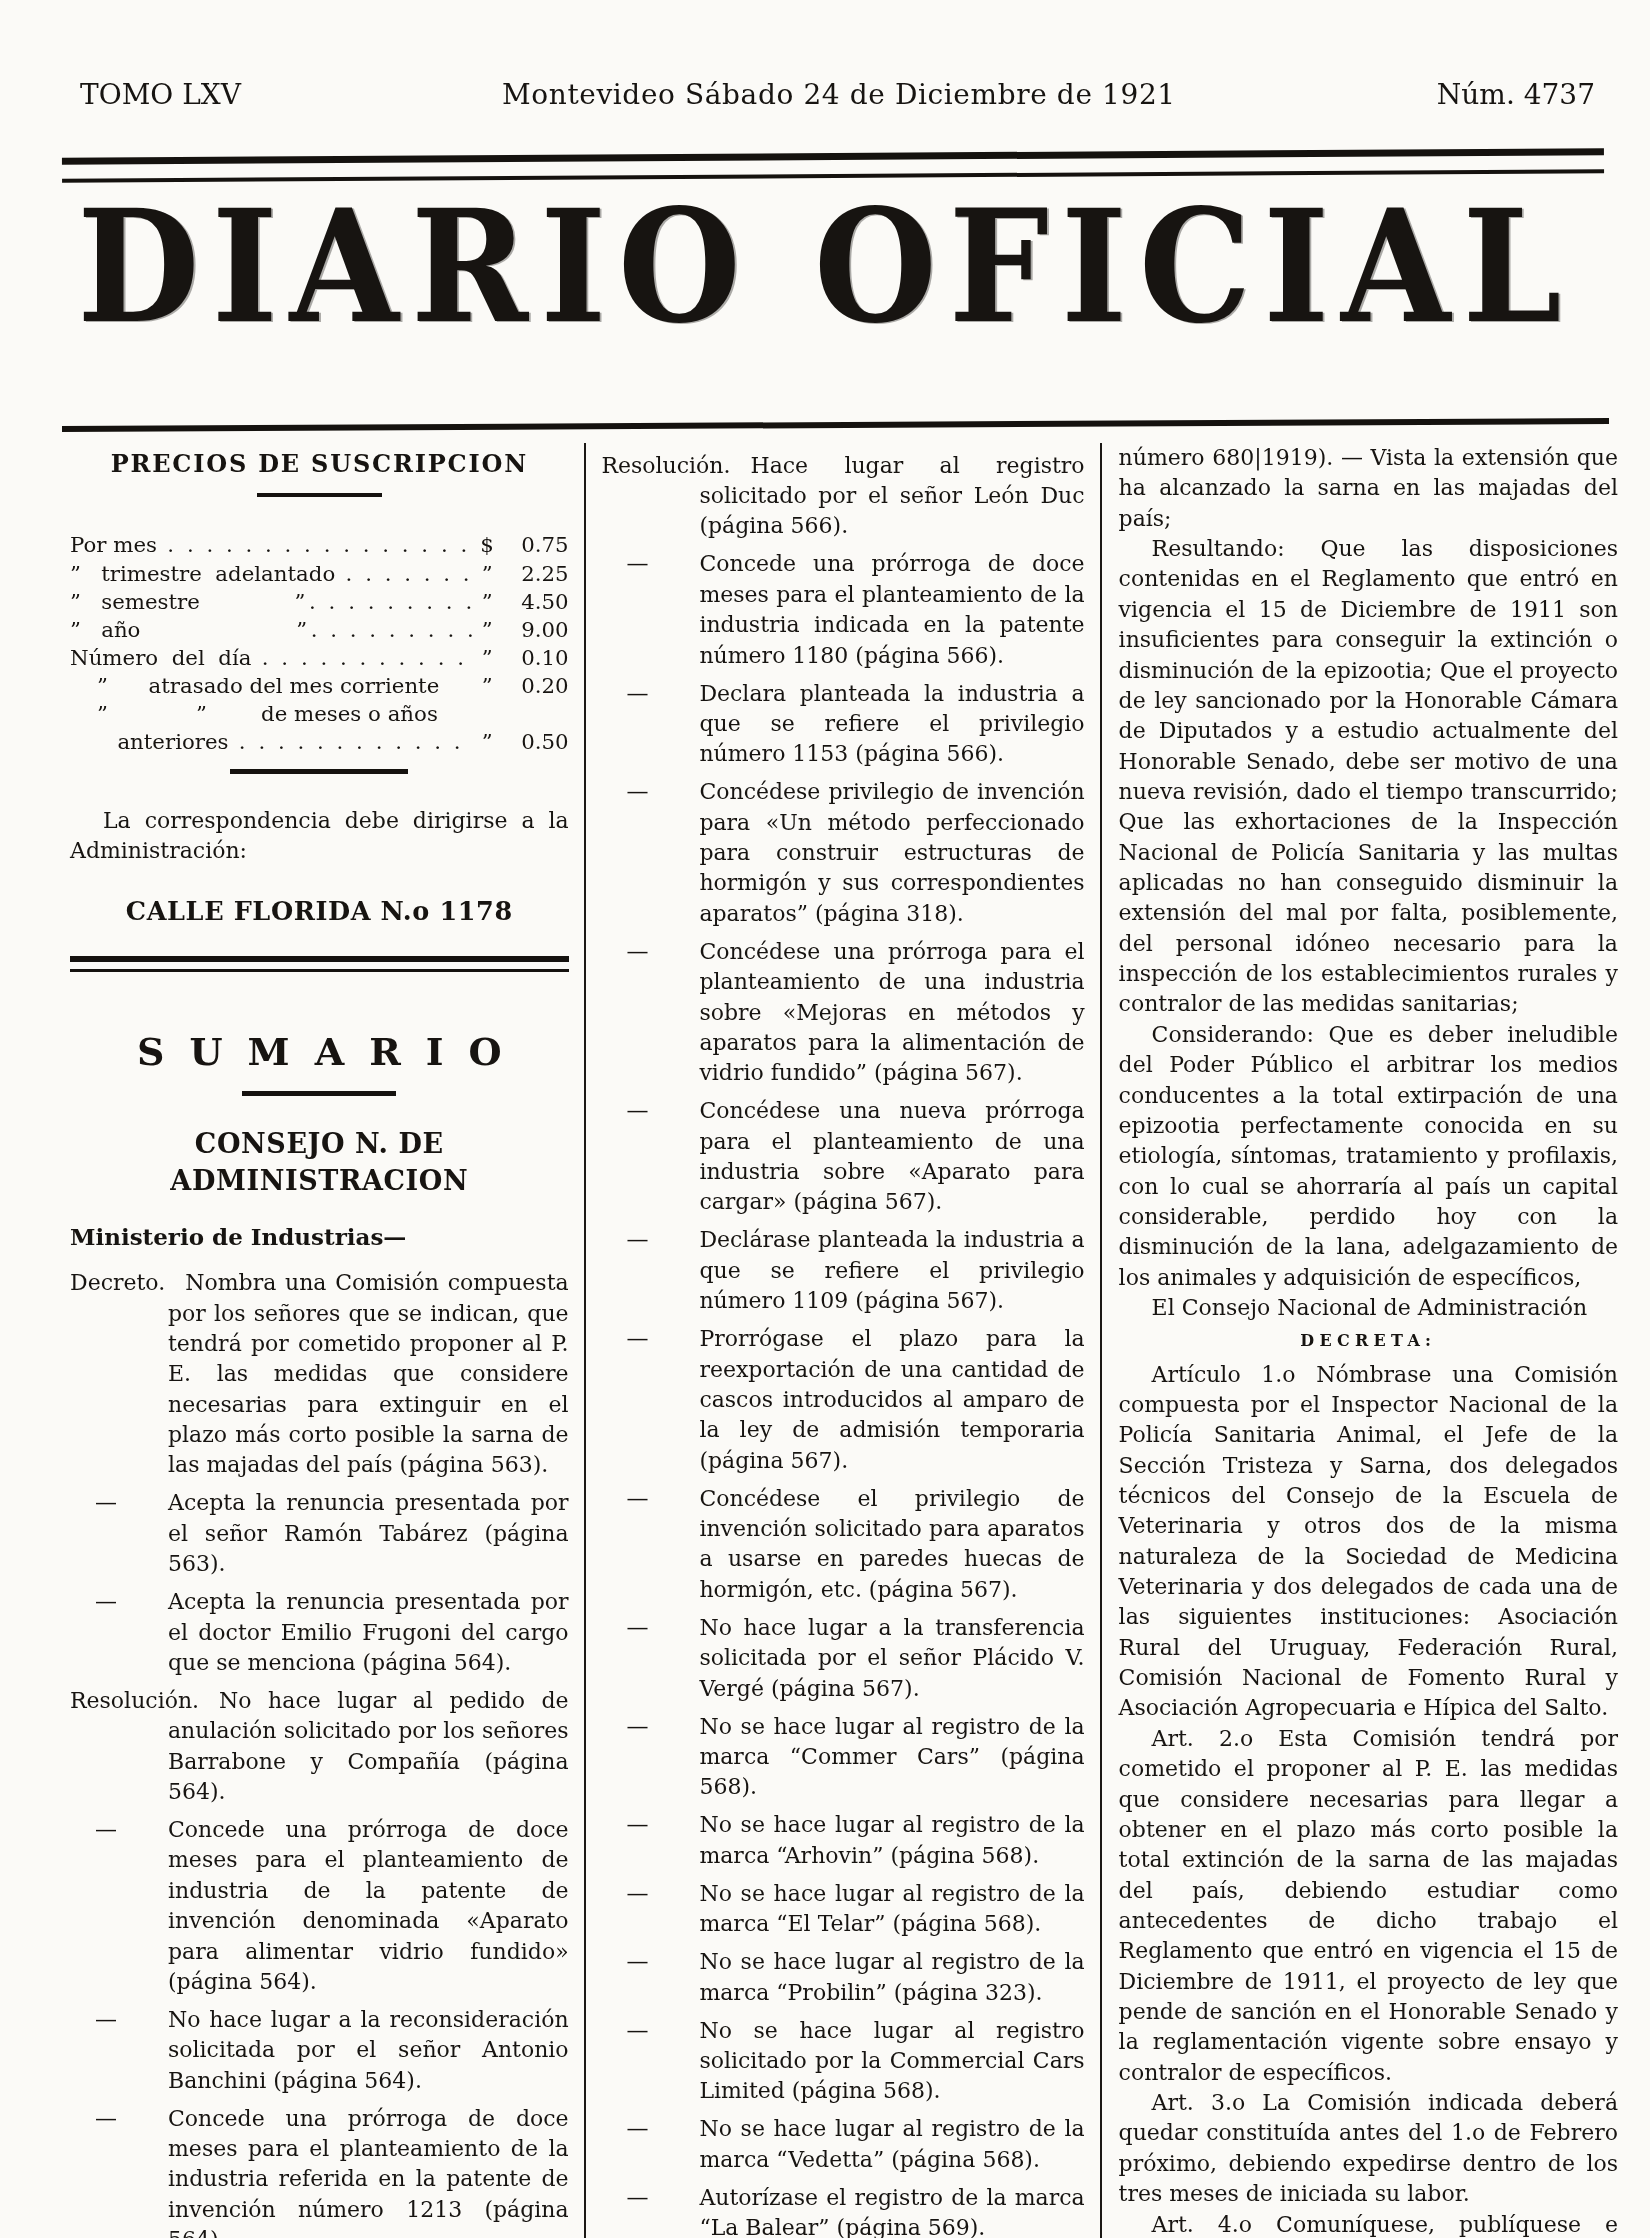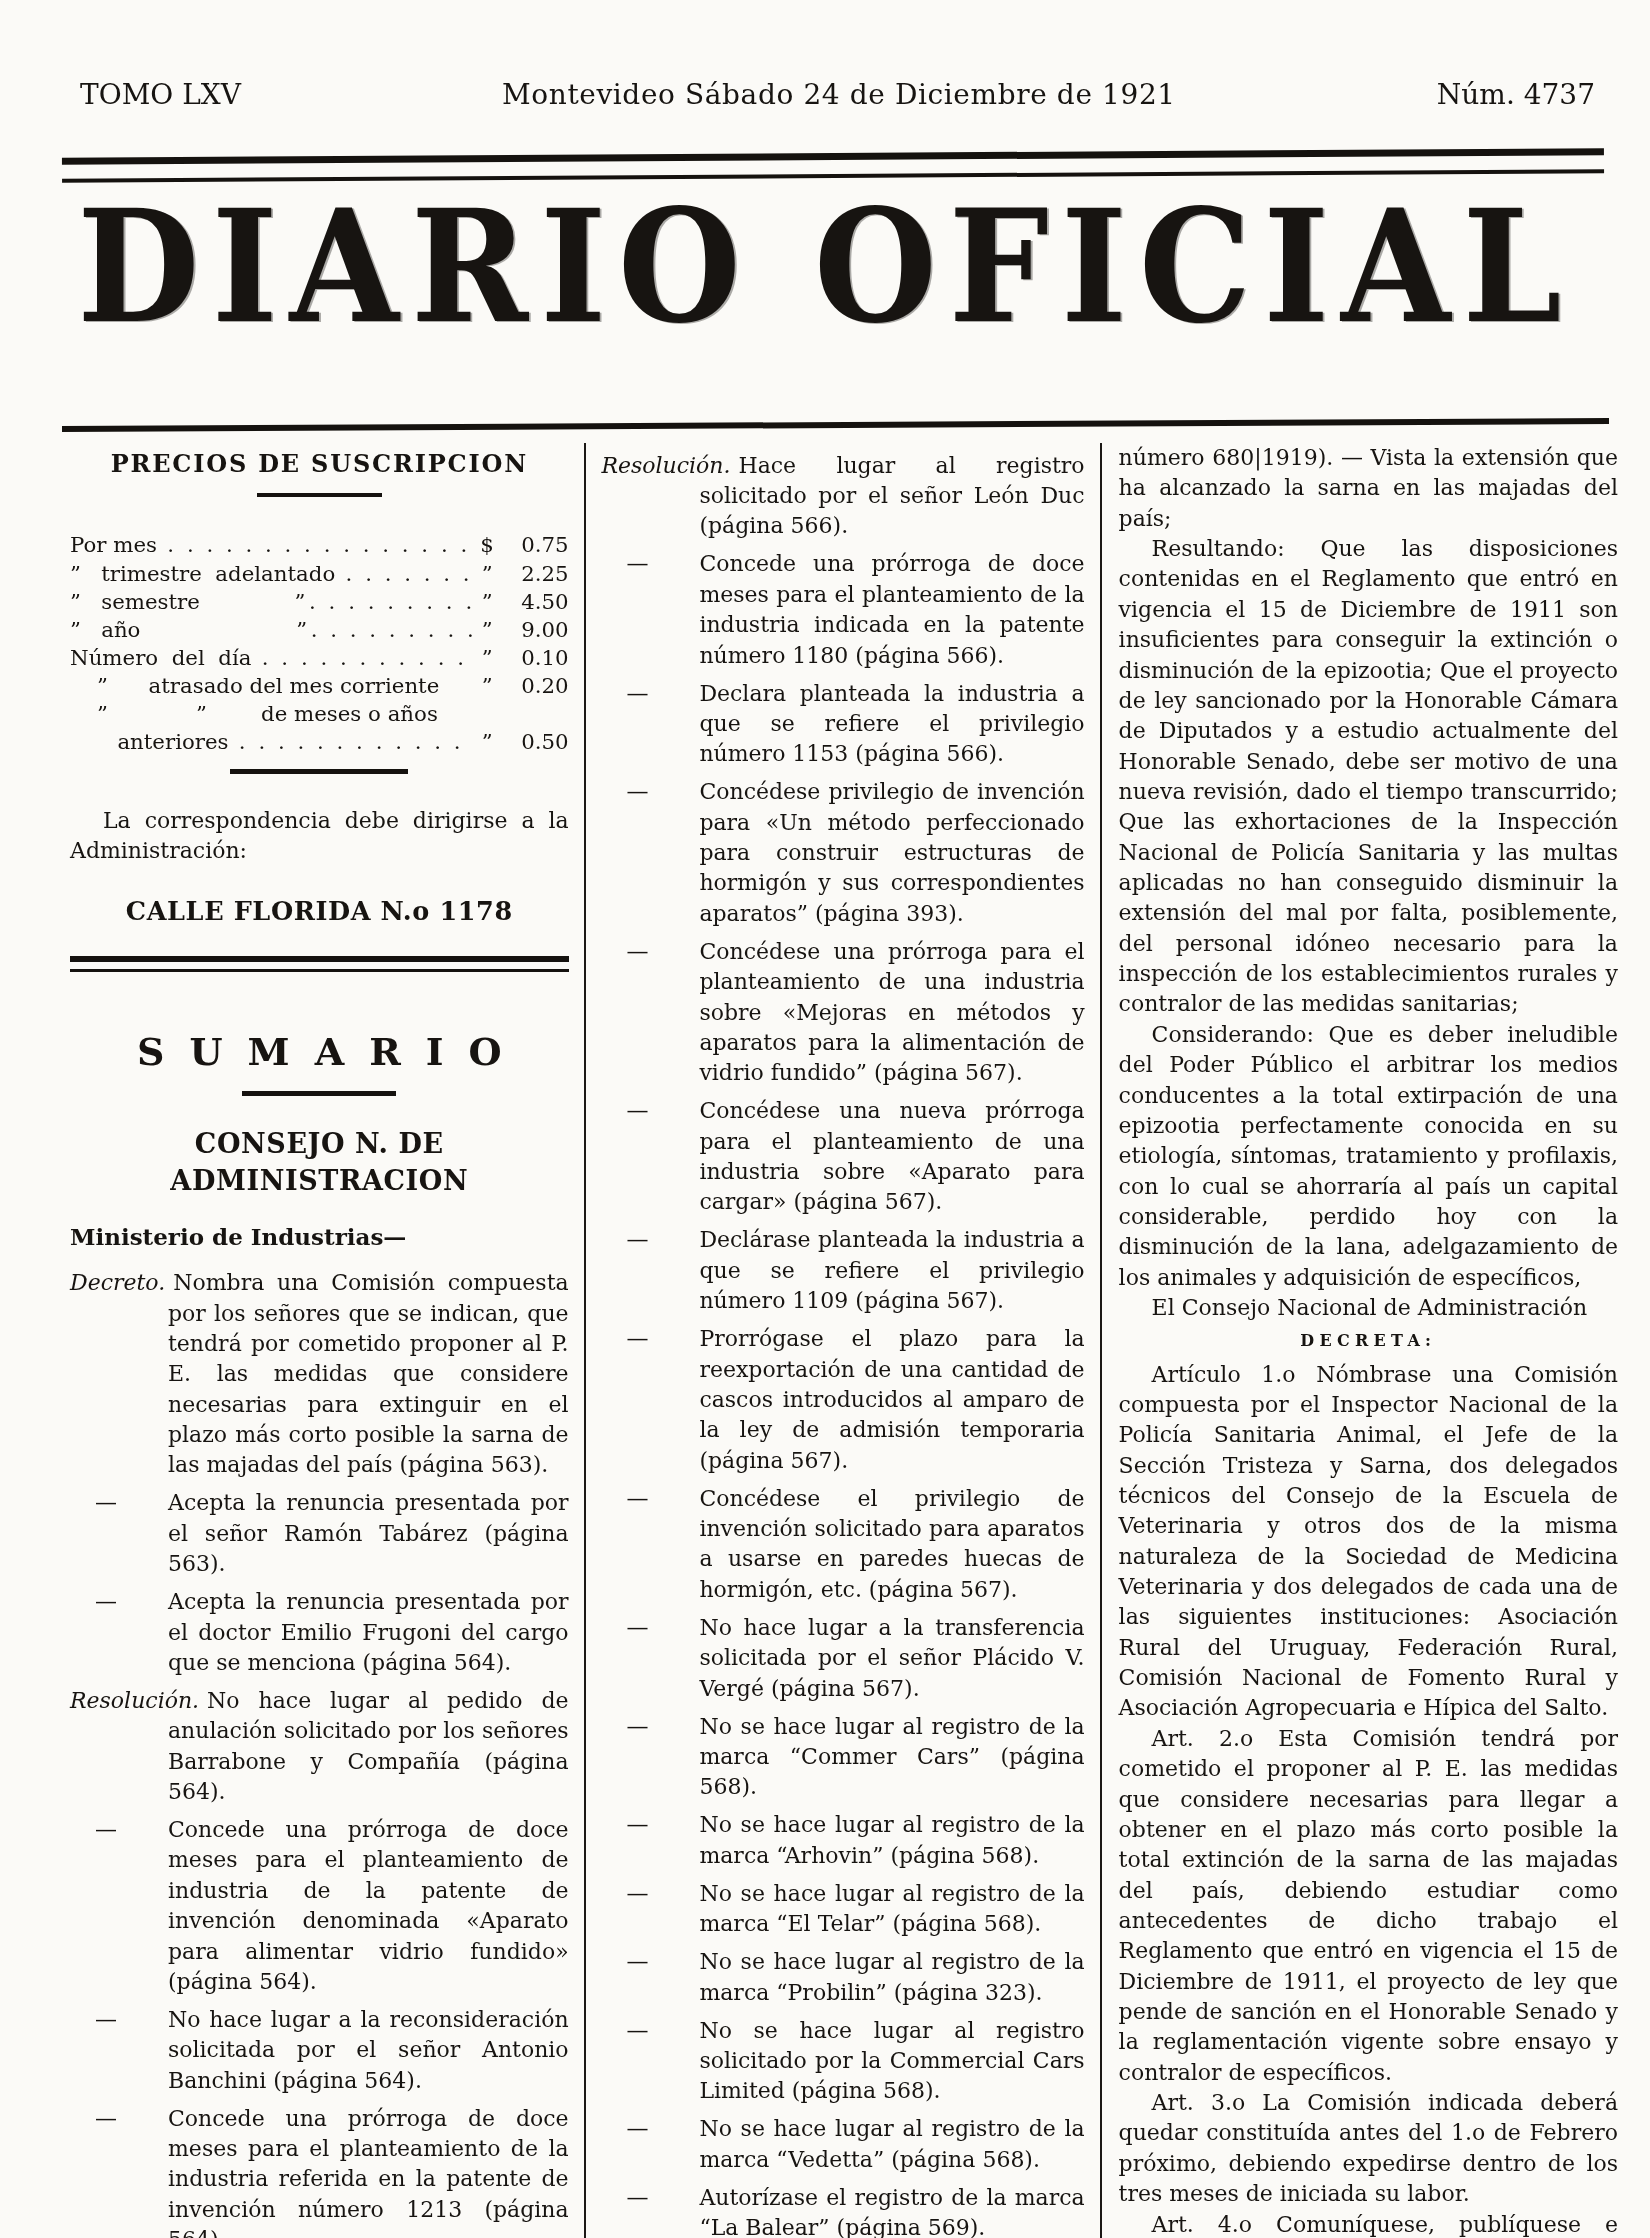--- a/index.html
+++ b/index.html
@@ -49,21 +49,21 @@
   .address{margin-top:27px;text-align:center;font-weight:bold;font-size:25.5px;letter-spacing:0.6px;}
   .double-rule{margin-top:27px;border-top:6px solid #15120f;border-bottom:3px solid #15120f;height:7.1px;}
   
   .sumario-title{margin-top:54px;text-align:center;font-size:38px;font-weight:bold;
     letter-spacing:25px;text-indent:25px;}
   .section-head{margin-top:28.5px;text-align:center;font-weight:bold;font-size:27px;letter-spacing:0.6px;}
   .ministry-line{margin-top:22px;font-weight:bold;font-size:23px;}
   .entries{margin-top:15.4px;}
   .entry{margin:7.7px 0;padding-left:98px;text-indent:-98px;text-align:justify;}
   .marker.dash{display:inline-block;width:98px;text-indent:0;padding-left:25px;box-sizing:border-box;}
-  .marker.lead{font-style:italic;margin-right:8px;}
+  .marker.lead{margin-right:20px;}
   .c2 .entries2{margin-top:28.5px;}
   
   .pn{text-indent:0;text-align:justify;}
   .pi{text-indent:33px;text-align:justify;}
   .pd{text-align:center;letter-spacing:5.3px;font-size:16px;font-weight:bold;margin:7px 0;text-indent:0;}
 </style>
 </head>
 <body>
 
 <div id="page">
@@ -181,21 +181,21 @@
 
     <div class="col c2">
       <div class="entries2" style="margin-top:0;">
 
           <p class="entry"><span class="marker lead">Resolución.</span><span>Hace lugar al registro solicitado por el señor León Duc (página 566).</span></p>
 
           <p class="entry"><span class="marker dash">—</span><span>Concede una prórroga de doce meses para el planteamiento de la industria indicada en la patente número 1180 (página 566).</span></p>
 
           <p class="entry"><span class="marker dash">—</span><span>Declara planteada la industria a que se refiere el privilegio número 1153 (página 566).</span></p>
 
-          <p class="entry"><span class="marker dash">—</span><span>Concédese privilegio de invención para «Un método perfeccionado para construir estructuras de hormigón y sus correspondientes aparatos” (página 393).</span></p>
+          <p class="entry"><span class="marker dash">—</span><span>Concédese privilegio de invención para «Un método perfeccionado para construir estructuras de hormigón y sus correspondientes aparatos” (página 318).</span></p>
 
           <p class="entry"><span class="marker dash">—</span><span>Concédese una prórroga para el planteamiento de una industria sobre «Mejoras en métodos y aparatos para la alimentación de vidrio fundido” (página 567).</span></p>
 
           <p class="entry"><span class="marker dash">—</span><span>Concédese una nueva prórroga para el planteamiento de una industria sobre «Aparato para cargar» (página 567).</span></p>
 
           <p class="entry"><span class="marker dash">—</span><span>Declárase planteada la industria a que se refiere el privilegio número 1109 (página 567).</span></p>
 
           <p class="entry"><span class="marker dash">—</span><span>Prorrógase el plazo para la reexportación de una cantidad de cascos introducidos al amparo de la ley de admisión temporaria (página 567).</span></p>
 
           <p class="entry"><span class="marker dash">—</span><span>Concédese el privilegio de invención solicitado para aparatos a usarse en paredes huecas de hormigón, etc. (página 567).</span></p>

